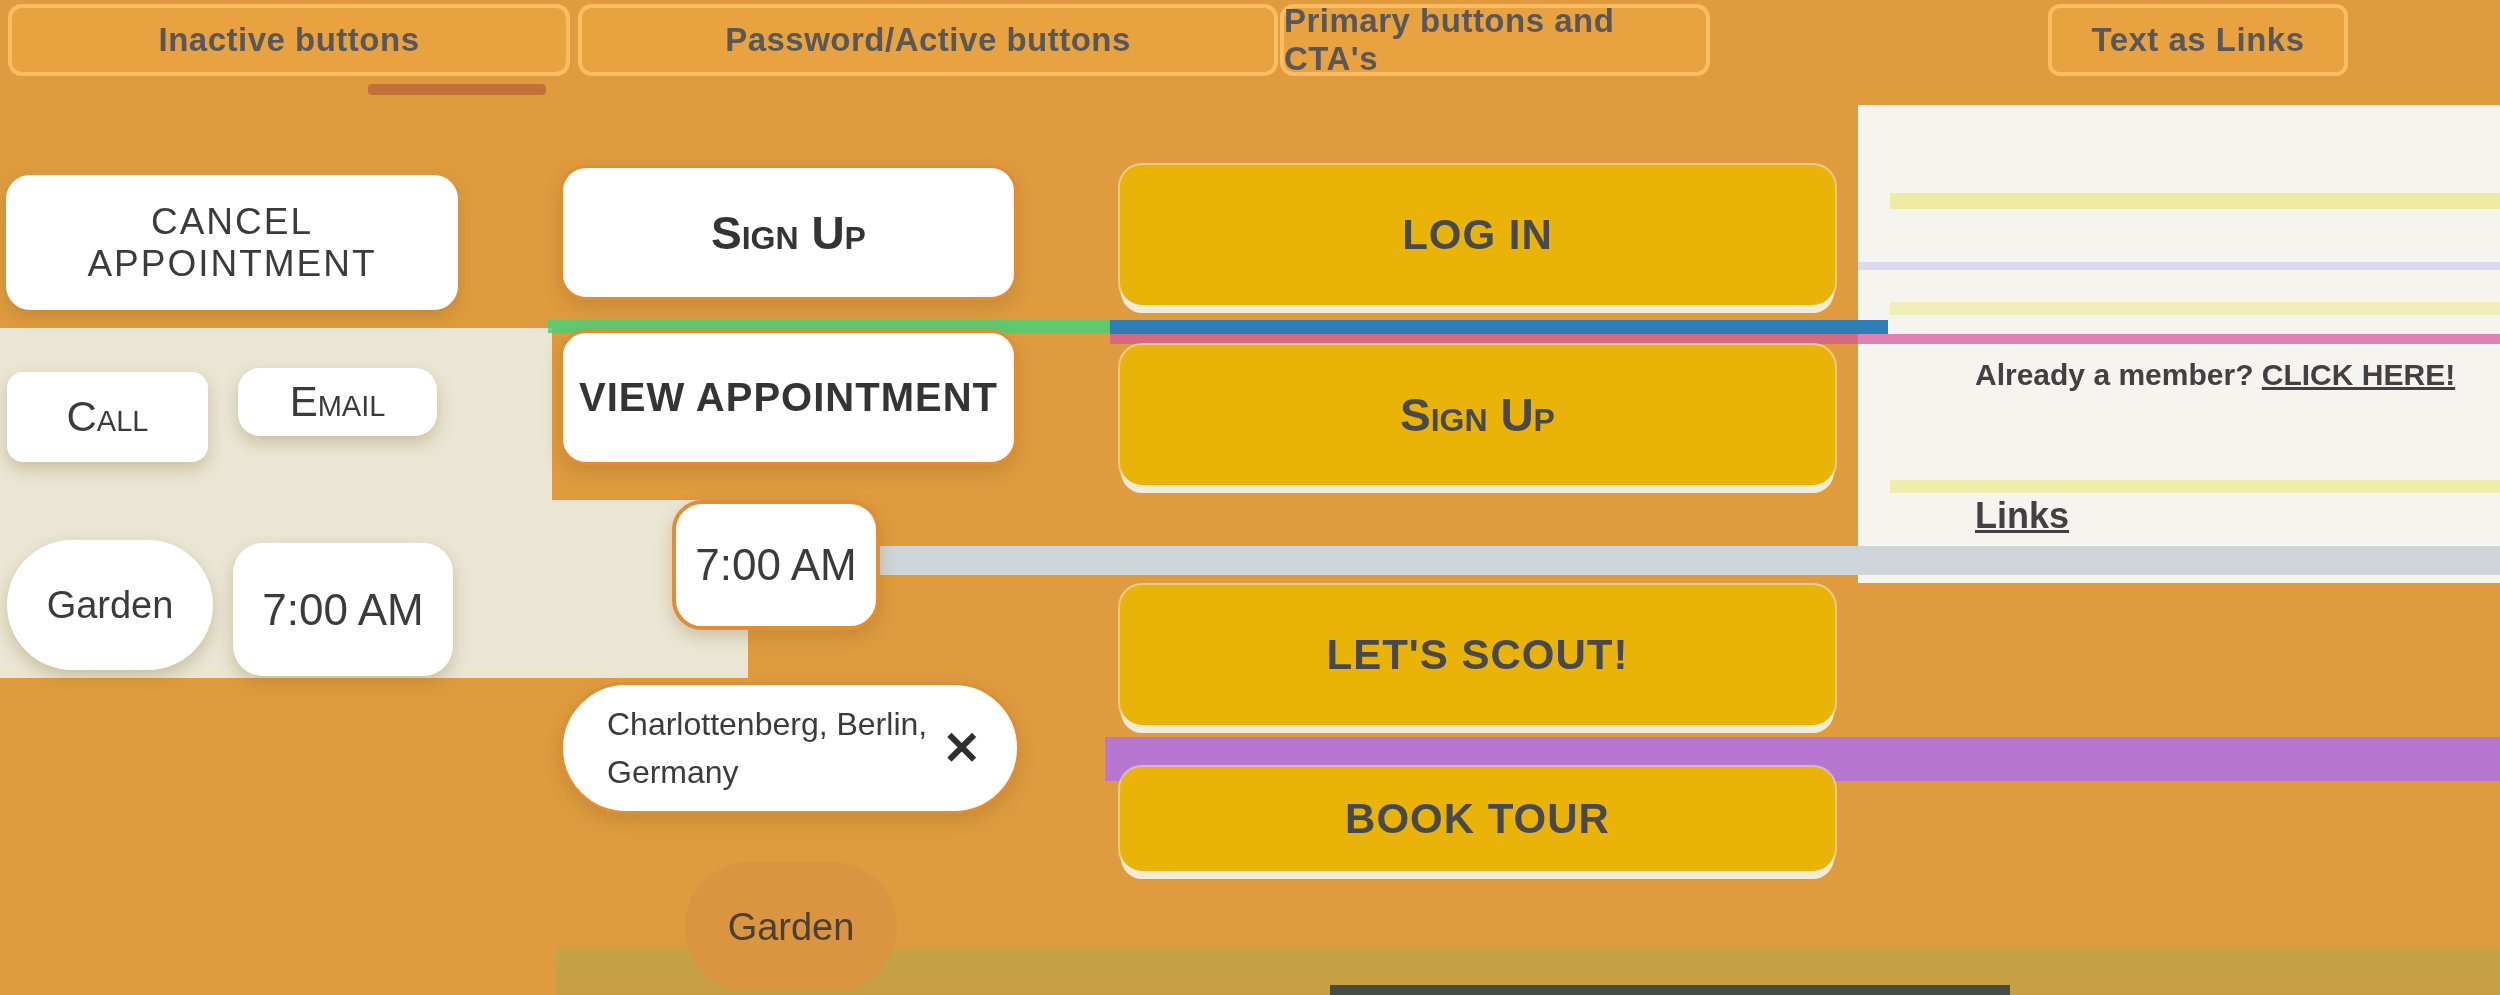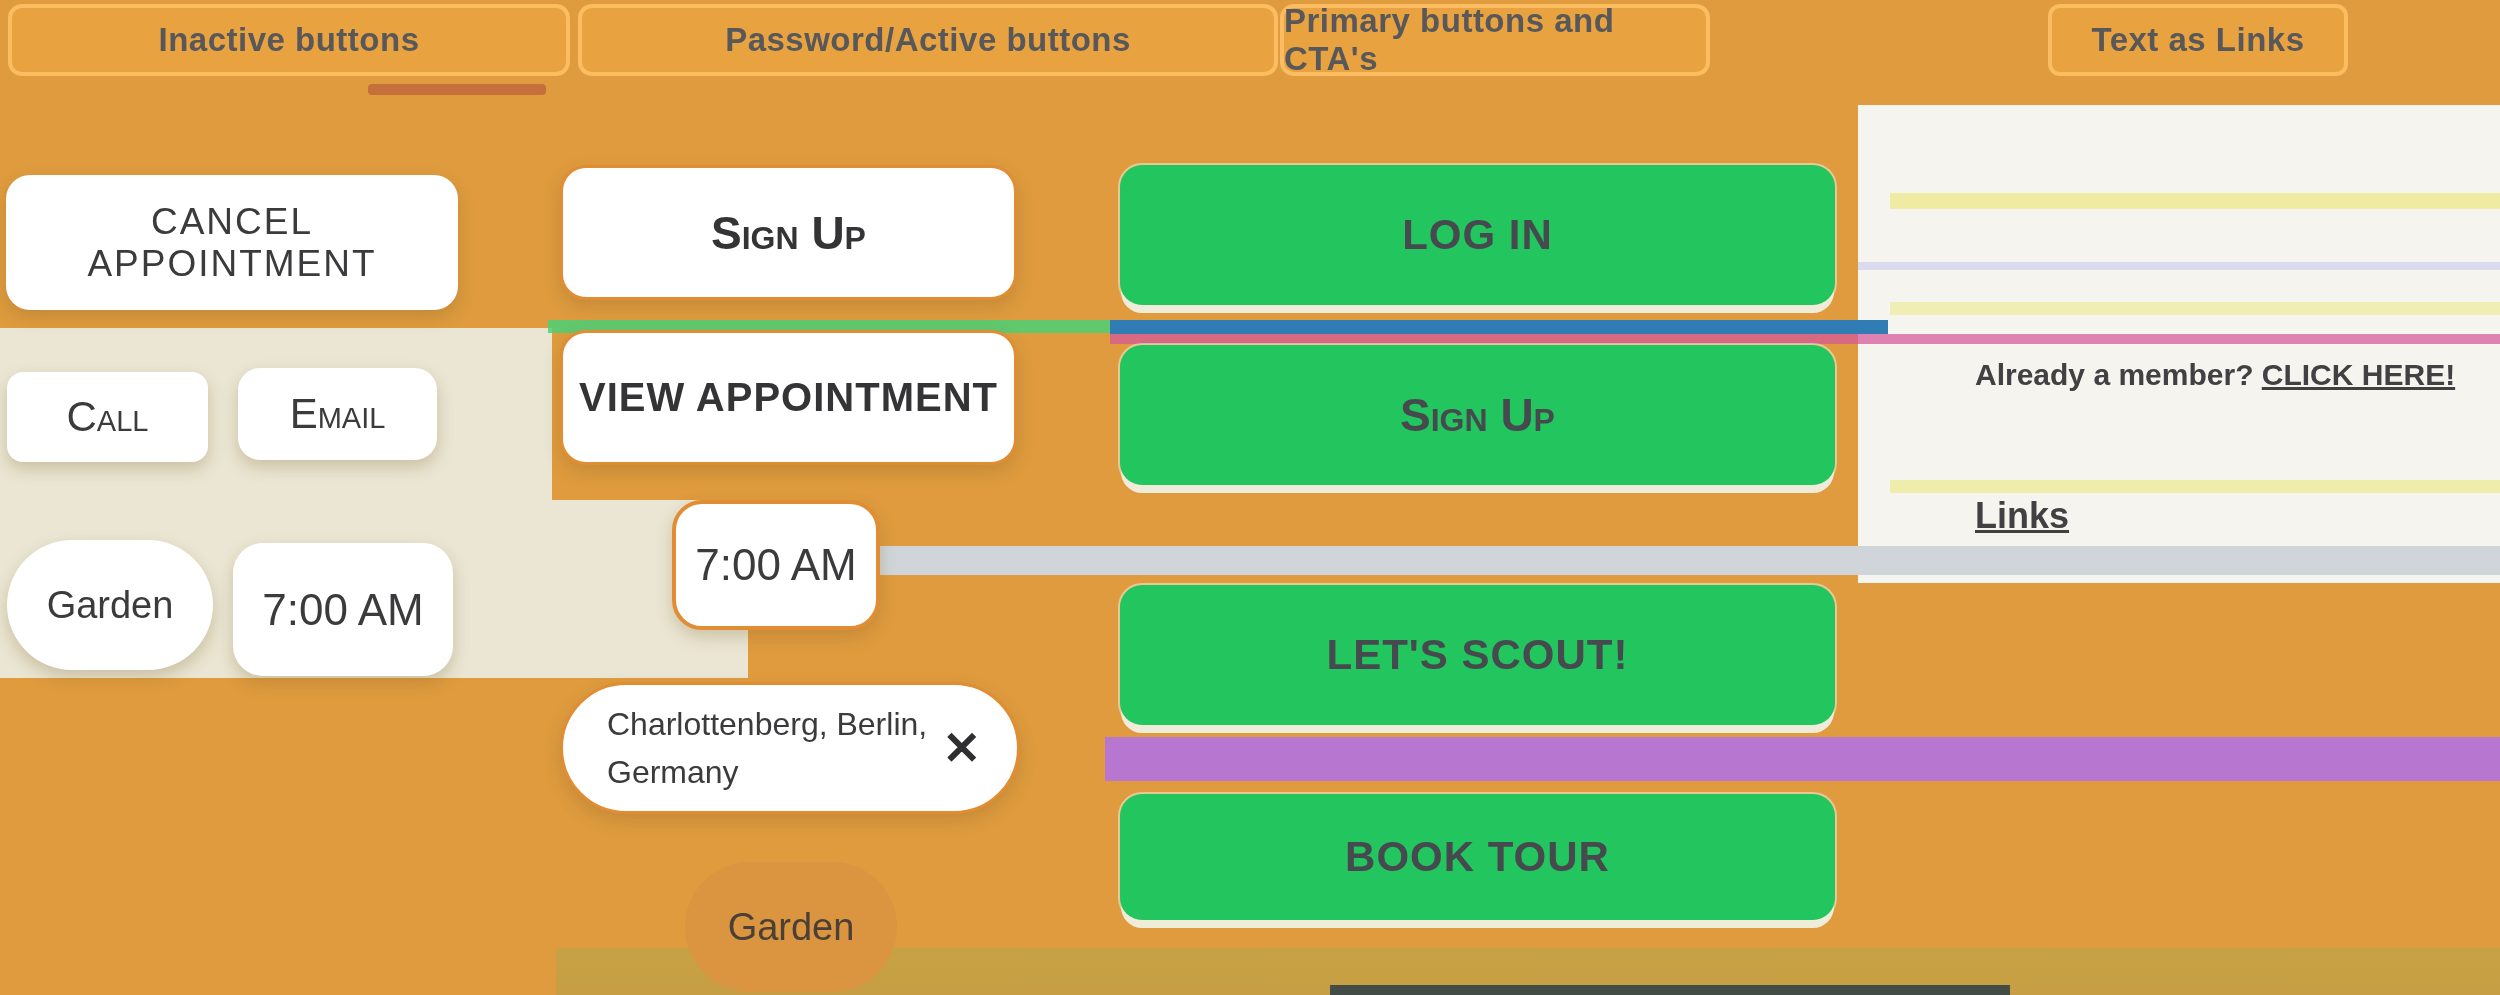--- a/index.html
+++ b/index.html
@@ -41,48 +41,48 @@
   .tab-underline{position:absolute;left:368px;top:84px;width:178px;height:11px;
     background:#C5703A;border-radius:4px;}
 
   
   .btn{position:absolute;display:flex;align-items:center;justify-content:center;
     box-sizing:border-box;color:#3B3B3D;cursor:pointer;}
   .btn-white{background:#FFFFFF;border-radius:24px;
     box-shadow:0 7px 16px rgba(125,92,35,.28);}
   .btn-outline{background:#FFFFFF;border:3px solid #E08D33;border-radius:26px;
     box-shadow:0 7px 16px rgba(125,92,35,.25);}
-  .btn-primary{background:#22c55e;border-radius:22px;color:#464A4E;font-weight:bold;
+  .btn-primary{background:#eab308;border-radius:22px;color:#464A4E;font-weight:bold;
     box-shadow:0 9px 0 -1px #F0ECDA,0 0 0 2px rgba(240,236,218,.55);}
   .pill{border-radius:66px;}
   .small-caps{font-variant:small-caps;}
 
   
   .b-cancel{left:6px;top:175px;width:452px;height:135px;font-size:37px;letter-spacing:2px;text-align:center;}
   .b-call{left:7px;top:372px;width:201px;height:90px;font-size:42px;font-weight:400;border-radius:16px;}
-  .b-email{left:238px;top:368px;width:199px;height:92px;font-size:42px;font-weight:500;border-radius:22px;}
+  .b-email{left:238px;top:368px;width:199px;height:68px;font-size:42px;font-weight:500;border-radius:22px;}
   .b-garden-w{left:7px;top:540px;width:206px;height:130px;font-size:38px;}
   .b-time-w{left:233px;top:543px;width:220px;height:133px;font-size:44px;border-radius:30px;}
 
   
   .b-signup2{left:560px;top:165px;width:457px;height:135px;font-size:46px;font-weight:bold;color:#343436;}
   .b-viewapp{left:560px;top:330px;width:457px;height:135px;font-size:40px;font-weight:bold;letter-spacing:1px;color:#343436;}
   .b-time-sel{left:672px;top:500px;width:208px;height:130px;font-size:44px;border-width:4px;border-radius:30px;}
   .b-location{left:560px;top:682px;width:460px;height:132px;border-radius:66px;
     justify-content:flex-start;padding:0 36px 0 44px;font-size:32px;font-weight:500;line-height:1.5;color:#3B3B3D;}
   .b-location .loc-text{flex:1;}
   .close-x{font-size:46px;font-weight:bold;color:#2F2F31;margin-left:12px;line-height:1;}
   .b-garden-o{left:685px;top:862px;width:212px;height:130px;background:#DB9440;border-radius:66px;
     color:#4A4036;font-size:38px;font-weight:500;box-shadow:none;}
 
   
   .b-login{left:1120px;top:165px;width:715px;height:140px;font-size:42px;letter-spacing:1px;}
   .b-signup3{left:1120px;top:345px;width:715px;height:140px;font-size:46px;}
   .b-scout{left:1120px;top:585px;width:715px;height:140px;font-size:42px;letter-spacing:1px;}
-  .b-book{left:1120px;top:794px;width:715px;height:126px;font-size:42px;letter-spacing:1px;}
+  .b-book{left:1120px;top:767px;width:715px;height:104px;font-size:42px;letter-spacing:1px;}
 
   
   .link{position:absolute;color:#414042;font-weight:bold;cursor:pointer;}
   .l-forgot{left:1975px;top:213px;font-size:38px;}
   .l-member{left:1975px;top:358px;font-size:30px;}
   .l-member .underlined{text-decoration:underline;}
   .l-skip{left:1975px;top:495px;font-size:36px;text-decoration:underline;}
 </style>
 </head>
 <body>

